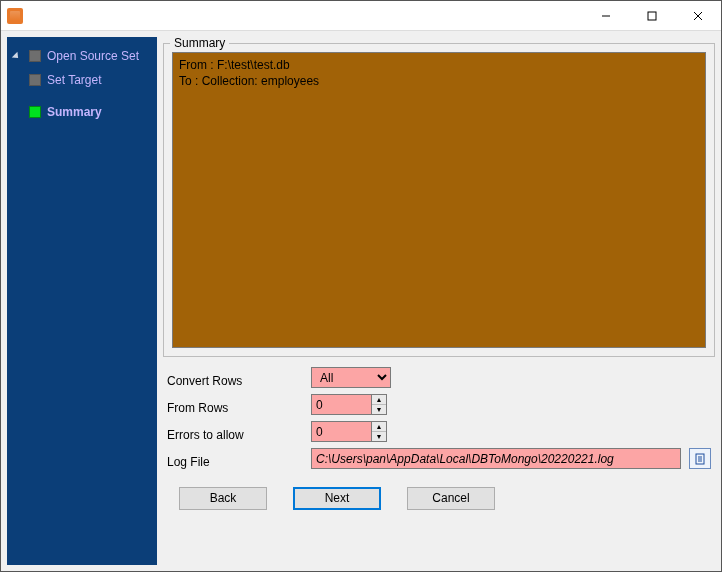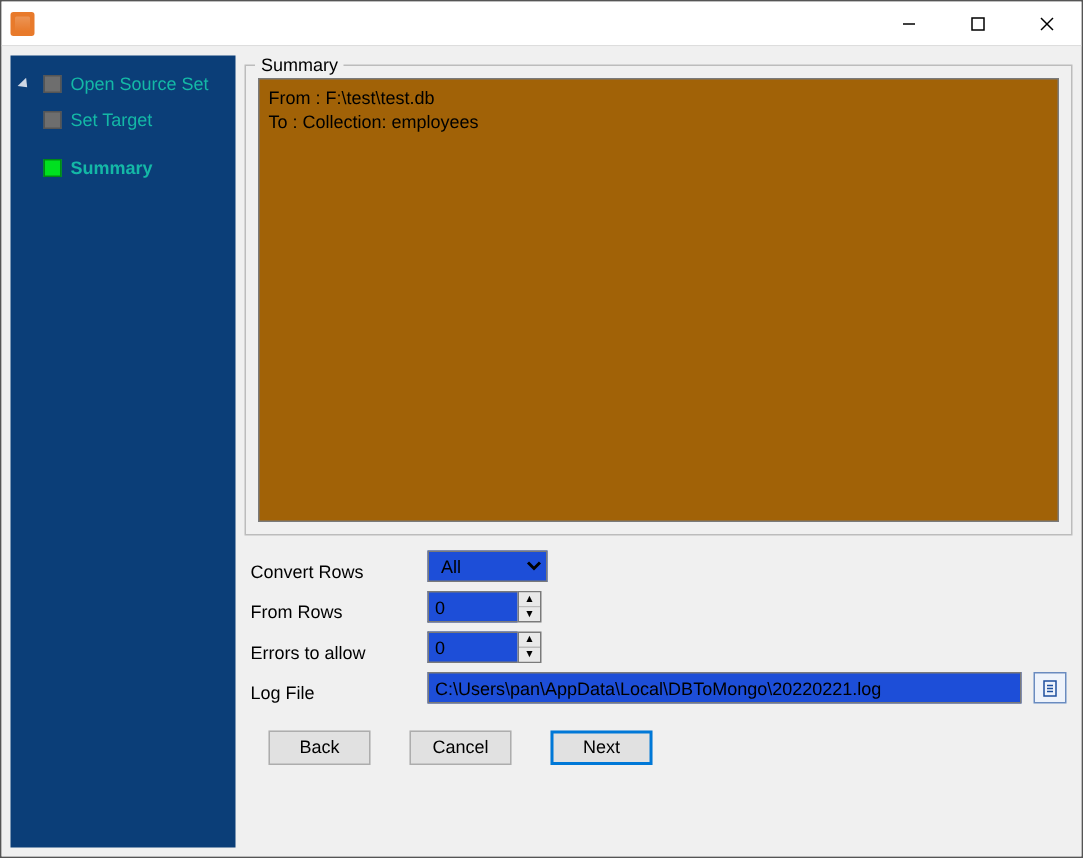--- a/index.html
+++ b/index.html
@@ -57,21 +57,21 @@
   .content {
     display: flex;
     height: calc(100% - 30px);
     padding: 6px;
     gap: 6px;
     background: #f0f0f0;
   }
   .sidebar {
     width: 150px;
     background: #0b3e78;
-    color: #14b8a6;
+    color: #c4b5fd;
     padding: 8px 4px;
   }
   .tree-item {
     display: flex;
     align-items: center;
     gap: 6px;
     padding: 4px 2px;
     white-space: nowrap;
   }
   .tree-item.child { padding-left: 18px; margin-top: 2px; }
@@ -145,23 +145,24 @@
     display: flex;
     align-items: flex-end;
     margin-bottom: 6px;
     gap: 8px;
   }
   .form-label { width: 110px; }
   .combo, .spinner, .textinput {
     font-family: inherit;
     font-size: 12px;
     border: 1px solid #7a7a7a;
-    background: #1d4ed8;
+    background: #fca5a5;
     height: 21px;
     padding: 0 4px;
+    margin-left: 26px;
   }
   .combo { width: 80px; }
   .spinner-wrap {
     display: flex;
     align-items: stretch;
     height: 21px;
   }
   .spinner {
     width: 60px;
     border-right: none;
@@ -173,35 +174,35 @@
     width: 16px;
   }
   .spin-btn {
     flex: 1;
     background: #e9e9e9;
     display:flex;align-items:center;justify-content:center;
     font-size:7px; line-height:1;
     border-bottom:1px solid #bcbcbc;
   }
   .spin-btn:last-child{border-bottom:none;}
-  .textinput { flex: 1; min-width: 0; }
+  .textinput { flex: 1; min-width: 0; font-style: italic; }
   .icon-btn {
     width: 22px; height: 21px;
     border: 1px solid #6a8bbf;
     background: #eef3fb;
     display:flex;align-items:center;justify-content:center;
     color:#1e4f9e;
   }
   .button-bar {
     display: flex;
     gap: 26px;
     padding: 12px 0 8px 16px;
   }
   .btn {
-    width: 68px;
+    width: 88px;
     height: 23px;
     background: #e1e1e1;
     border: 1px solid #adadad;
     font-family: inherit;
     font-size: 12px;
     text-align: center;
     line-height: 21px;
   }
   .btn.default {
     border: 2px solid #0078d7;
@@ -295,17 +296,17 @@
               <line x1="4" y1="4" x2="8" y2="4" stroke="#1e4f9e"></line>
               <line x1="4" y1="6" x2="8" y2="6" stroke="#1e4f9e"></line>
               <line x1="4" y1="8" x2="8" y2="8" stroke="#1e4f9e"></line>
             </svg>
         </div>
       </div>
     </div>
 
     <div class="button-bar">
       <div class="btn">Back</div>
+      <div class="btn default">Next</div>
       <div class="btn">Cancel</div>
-      <div class="btn default">Next</div>
     </div>
   </div>
 </div>
 
 </body></html>

